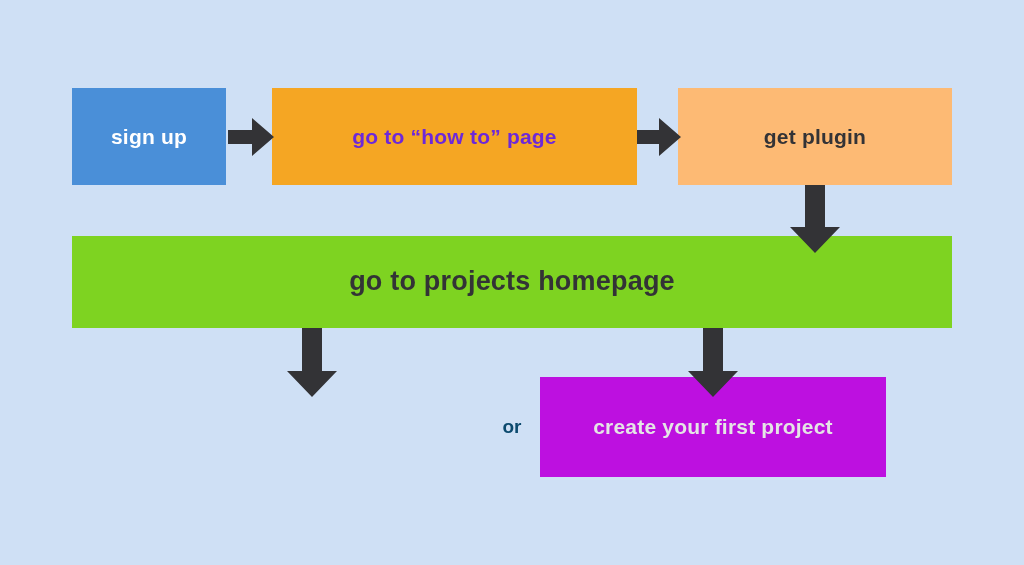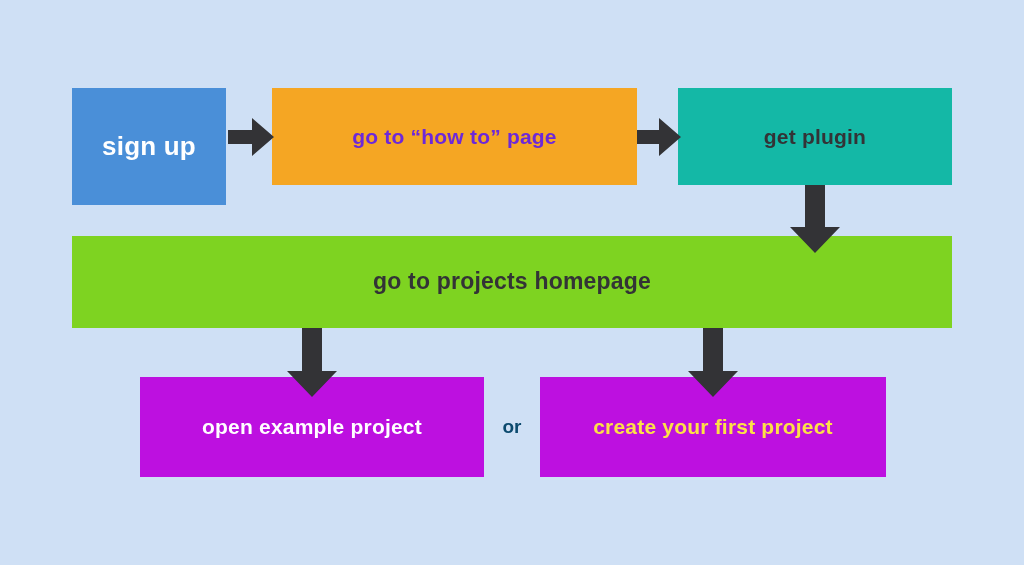--- a/index.html
+++ b/index.html
@@ -32,53 +32,53 @@
     text-align: center;
     z-index: 1;
   }
   .node-label {
     display: block;
     line-height: 1.1;
   }
 
   
   .node-signup {
-    left: 72px;  top: 88px;  width: 154px; height: 117px;
+    left: 72px;  top: 88px;  width: 154px; height: 97px;
     background: #4a8fd8;
     color: #ffffff;
-    font-size: 26px;
+    font-size: 21px;
   }
   .node-howto {
     left: 272px; top: 88px;  width: 365px; height: 97px;
     background: #f5a623;
     color: #6d28d9;
     font-size: 21px;
   }
   .node-plugin {
     left: 678px; top: 88px;  width: 274px; height: 97px;
-    background: #14b8a6;
+    background: #fdba74;
     color: #333336;
     font-size: 21px;
   }
   .node-projects {
     left: 72px;  top: 236px; width: 880px; height: 92px;
     background: #7ed321;
     color: #333336;
-    font-size: 23px;
+    font-size: 27px;
   }
   .node-example {
     left: 140px; top: 377px; width: 344px; height: 100px;
     background: #bd10e0;
     color: #ffffff;
     font-size: 21px;
   }
   .node-create {
     left: 540px; top: 377px; width: 346px; height: 100px;
     background: #bd10e0;
-    color: #fde047;
+    color: #e5e5e5;
     font-size: 21px;
   }
 
   
   .or-label {
     position: absolute;
     left: 486px; top: 411px;
     width: 52px; height: 32px;
     display: flex;
     align-items: center;
@@ -140,23 +140,20 @@
       <path d="M15 0 H35 V43 H50 L25 69 L0 43 H15 Z" fill="#333336"></path>
     </svg>
   </div>
 
   <div class="arrow" style="left:688px; top:328px;">
     <svg width="50" height="69" viewBox="0 0 50 69" aria-hidden="true">
       <path d="M15 0 H35 V43 H50 L25 69 L0 43 H15 Z" fill="#333336"></path>
     </svg>
   </div>
 
-  <div class="node node-example">
-    <span class="node-label">open example project</span>
-  </div>
 
   <div class="or-label">or</div>
 
   <div class="node node-create">
     <span class="node-label">create your first project</span>
   </div>
 
 </div>
 
 </body></html>

